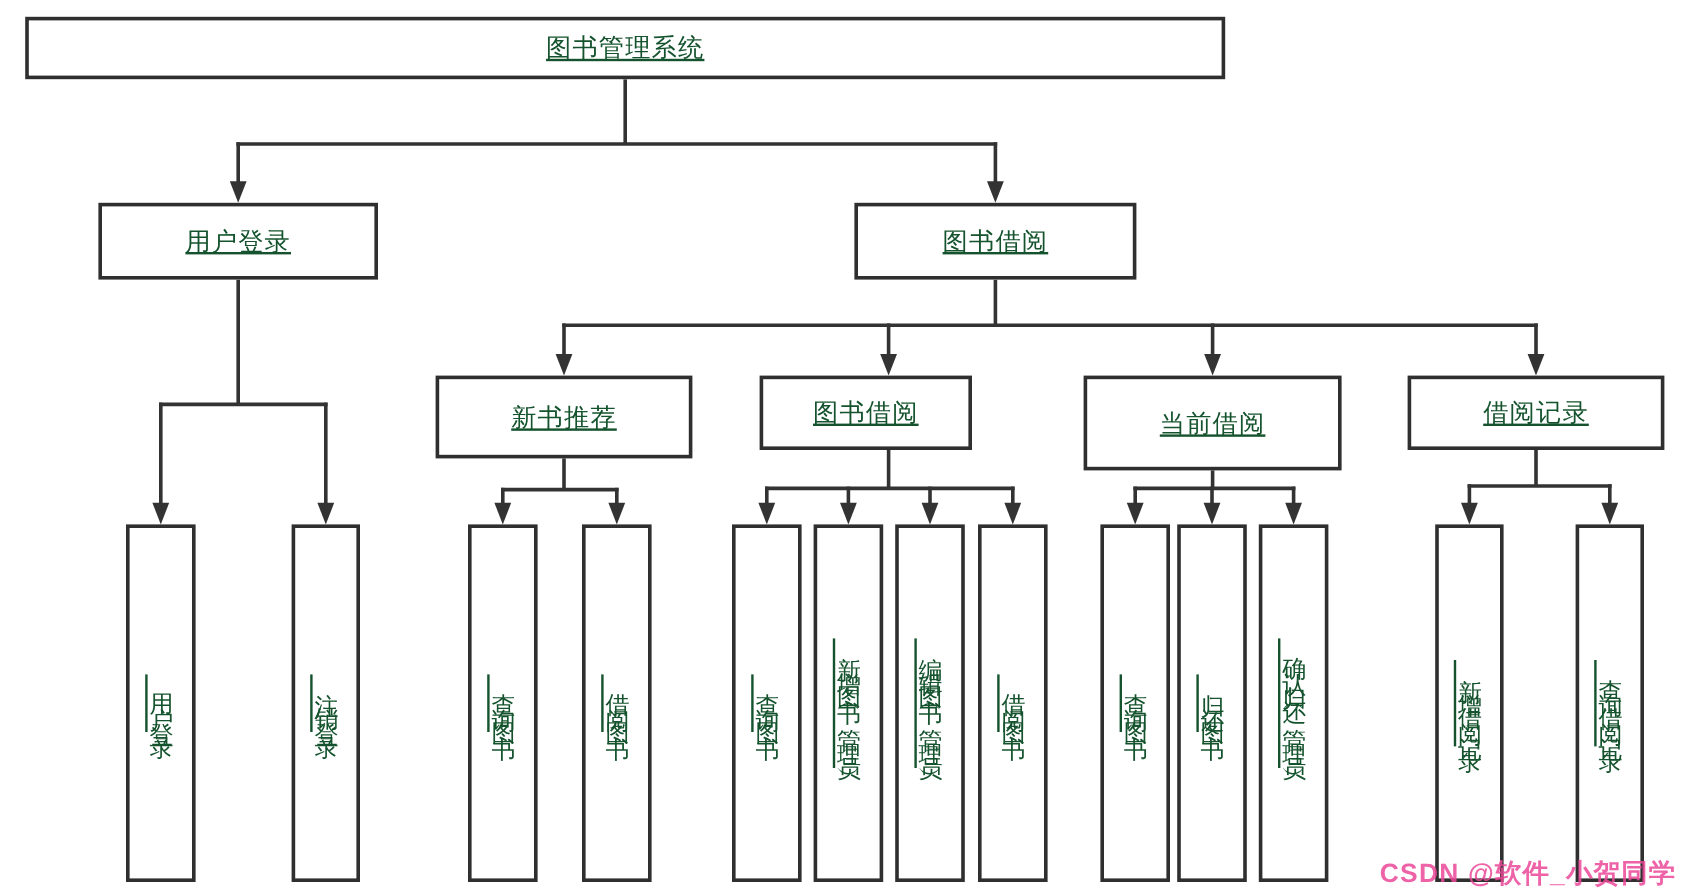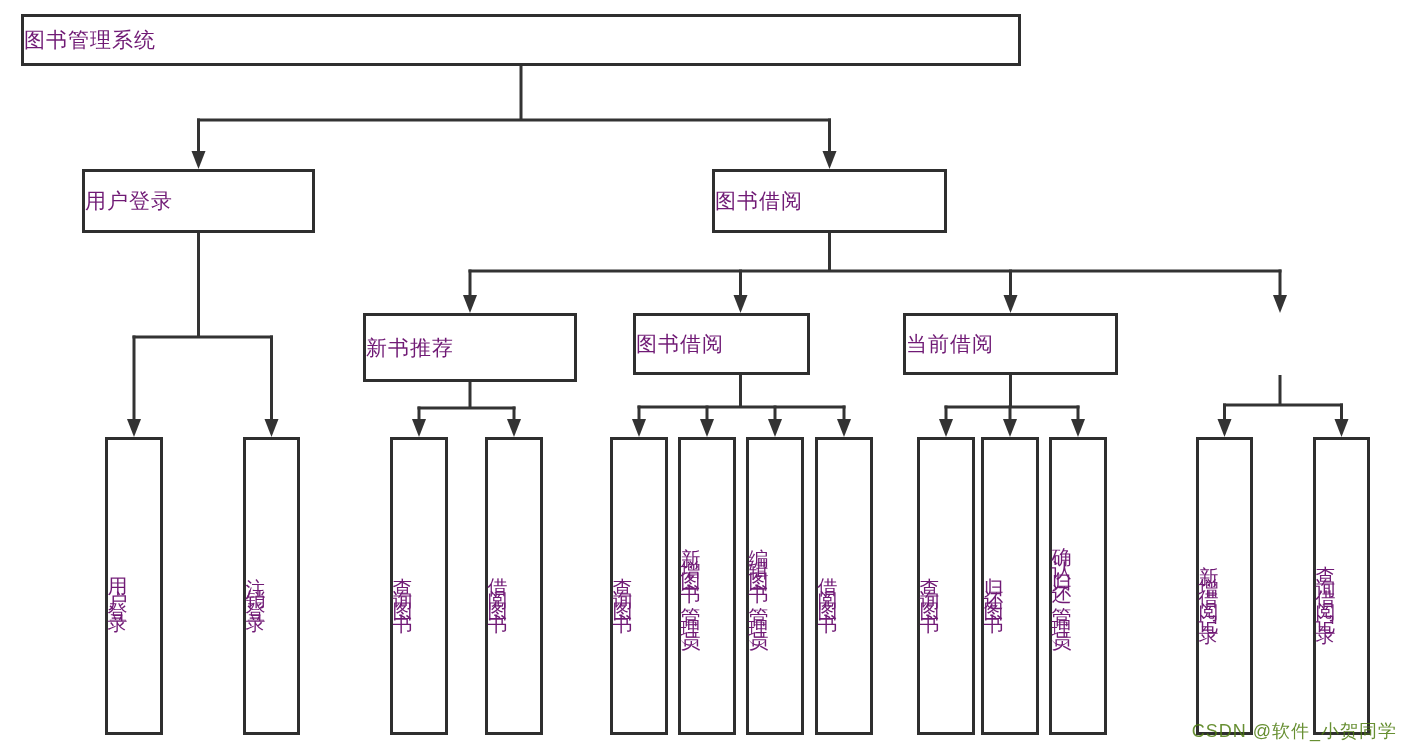--- a/index.html
+++ b/index.html
@@ -26,44 +26,46 @@
     top: 0;
     pointer-events: none;
   }
   .node {
     position: absolute;
     box-sizing: border-box;
     background: #ffffff;
     border: 3px solid #2f2f2f;
     display: flex;
     align-items: center;
-    justify-content: flex-start;
-    color: #701a75;
+    justify-content: center;
+    color: #14532d;
+    text-decoration: underline;
   }
   .hnode {
     font-size: 21px;
     letter-spacing: 1px;
   }
   .leaf .vtext {
     writing-mode: vertical-rl;
     text-orientation: mixed;
     font-size: 20px;
     letter-spacing: 12px;
     line-height: 1;
     white-space: nowrap;
   }
   .watermark {
     position: absolute;
     right: 8px;
     bottom: 4px;
-    font-size: 18px;
-    color: #4d7c0f;
+    font-size: 22px;
+    color: #ec4899;
     opacity: 0.85;
     letter-spacing: 1px;
     z-index: 5;
+    font-weight: bold;
   }
 </style>
 </head>
 <body>
 
 <div class="canvas">
 
   <svg class="wires" width="1405" height="747" viewBox="0 0 1405 747">
     <g stroke="#333333" stroke-width="3" fill="none">
       <path d="M521 66 V120"></path>
@@ -141,22 +143,25 @@
   <div class="node hnode" style="left:712px;top:169px;width:235px;height:64px">
     <span>图书借阅</span>
   </div>
 
   <div class="node hnode" style="left:363px;top:313px;width:214px;height:69px">
     <span>新书推荐</span>
   </div>
   <div class="node hnode" style="left:633px;top:313px;width:177px;height:62px">
     <span>图书借阅</span>
   </div>
-  <div class="node hnode" style="left:903px;top:313px;width:215px;height:62px">
+  <div class="node hnode" style="left:903px;top:313px;width:215px;height:79px">
     <span>当前借阅</span>
+  </div>
+  <div class="node hnode" style="left:1173px;top:313px;width:214px;height:62px">
+    <span>借阅记录</span>
   </div>
 
   <div class="node leaf" style="left:105px;top:437px;width:58px;height:298px">
     <span class="vtext">用户登录</span>
   </div>
   <div class="node leaf" style="left:243px;top:437px;width:57px;height:298px">
     <span class="vtext">注销登录</span>
   </div>
 
   <div class="node leaf" style="left:390px;top:437px;width:58px;height:298px">

